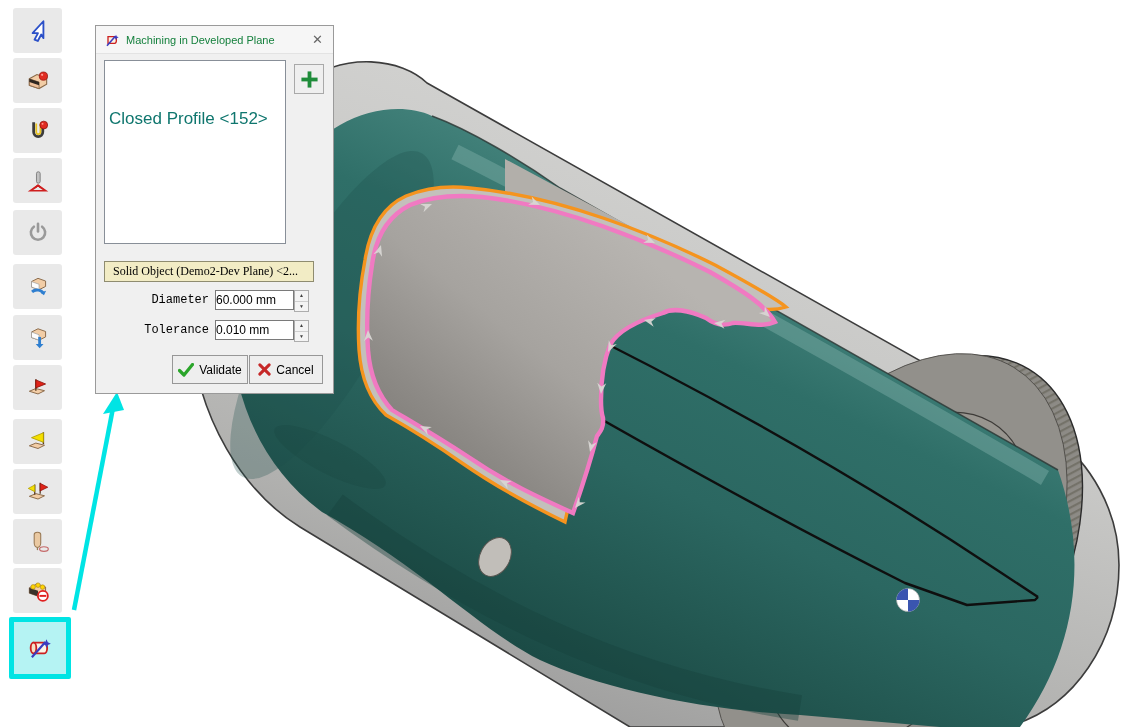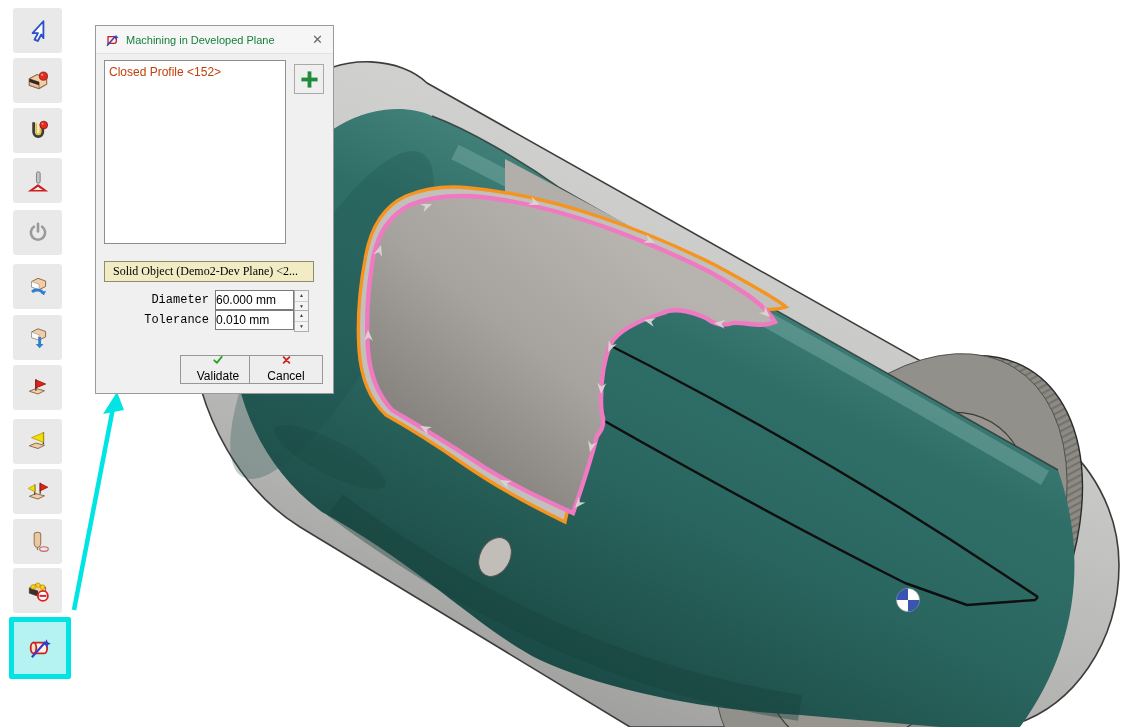--- a/index.html
+++ b/index.html
@@ -18,40 +18,40 @@
           background:#b5f3f3;border-radius:2px;display:flex;align-items:center;justify-content:center;cursor:pointer;}
   
   #dlg{position:absolute;left:95px;top:25px;width:237px;height:367px;background:#f0f0f0;
        border:1px solid #9a9a9a;z-index:40;font-size:12px;color:#000;}
   #dlg-title{position:absolute;left:0;top:0;right:0;height:27px;background:#f6f6f6;
              border-bottom:1px solid #e3e3e3;display:flex;align-items:center;padding:0 8px;gap:6px;}
   #dlg-title .ttl{color:#15803d;font-size:11px;flex:1 1 auto;white-space:nowrap;overflow:hidden;}
   #dlg-close{color:#666;font-size:13px;cursor:pointer;padding:0 2px;}
   #dlg-list{position:absolute;left:8px;top:34px;width:182px;height:184px;background:#fff;
             border:1px solid #888f98;padding:3px 4px;box-sizing:border-box;overflow:hidden;}
-  .list-item{font-size:12px;color:#c2410c;padding:1px 0;cursor:default;}
+  .list-item{font-size:17px;color:#0f766e;padding:1px 0;cursor:default;margin-top:44px;}
   #plus-btn{position:absolute;left:198px;top:38px;width:28px;height:28px;background:#efefef;
             border:1px solid #a9a9a9;display:flex;align-items:center;justify-content:center;cursor:pointer;}
   #solid-chip{position:absolute;left:8px;top:235px;width:210px;height:21px;background:#f2ecc5;
               border:1px solid #8f8c70;display:flex;align-items:center;padding:0 8px;box-sizing:border-box;
               font-size:12px;white-space:nowrap;overflow:hidden;cursor:pointer;font-family:Liberation Serif, serif;}
   .frow{position:absolute;left:0;width:237px;height:22px;}
   .frow .lbl{position:absolute;right:124px;top:3px;font-size:12px;color:#000;font-family:Liberation Mono, monospace;}
   .frow .box{position:absolute;left:119px;top:0;width:79px;height:20px;background:#fff;
              border:1px solid #7a7a7a;font-size:12px;padding:0 0;box-sizing:border-box;
              font-family:"Liberation Sans",sans-serif;color:#000;}
   .spin{position:absolute;left:198px;top:0;width:15px;height:22px;border:1px solid #adadad;
         box-sizing:border-box;display:flex;flex-direction:column;background:#f4f4f4;}
   .spin div{flex:1;display:flex;align-items:center;justify-content:center;font-size:5px;color:#444;
             cursor:pointer;line-height:1;}
   .spin div:first-child{border-bottom:1px solid #cfcfcf;}
   .dbtn{position:absolute;top:329px;height:27px;background:#eeeeee;border:1px solid #979797;
         display:flex;align-items:center;justify-content:center;gap:5px;font-size:12px;cursor:pointer;}
-  #btn-validate{left:84px;width:74px;flex-direction:column;}
-  #btn-cancel{left:153px;width:72px;flex-direction:column;}
+  #btn-validate{left:76px;width:74px;}
+  #btn-cancel{left:153px;width:72px;}
 </style>
 </head>
 <body>
 
 <div id="scene">
 <svg width="1122" height="727" viewBox="0 0 1122 727" xmlns="http://www.w3.org/2000/svg">
   <defs>
     <linearGradient id="gOuter" gradientUnits="userSpaceOnUse" x1="650" y1="40" x2="420" y2="720">
       <stop offset="0" stop-color="#d2d2d0"></stop>
           <stop offset="0.4" stop-color="#c3c3c1"></stop>
@@ -344,21 +344,21 @@
 
   <div class="frow" style="top:264px">
     <span class="lbl">Diameter</span>
     <input class="box" type="text" readonly="" value="60.000 mm" style="">
     <div class="spin">
       <div>▲</div>
       <div>▼</div>
     </div>
   </div>
 
-  <div class="frow" style="top:284px">
+  <div class="frow" style="top:294px">
     <span class="lbl">Tolerance</span>
     <input class="box" type="text" readonly="" value="0.010 mm" style="">
     <div class="spin">
       <div>▲</div>
       <div>▼</div>
     </div>
   </div>
 
   <div class="dbtn" id="btn-validate">
     <svg width="16" height="14" viewBox="0 0 16 14">

